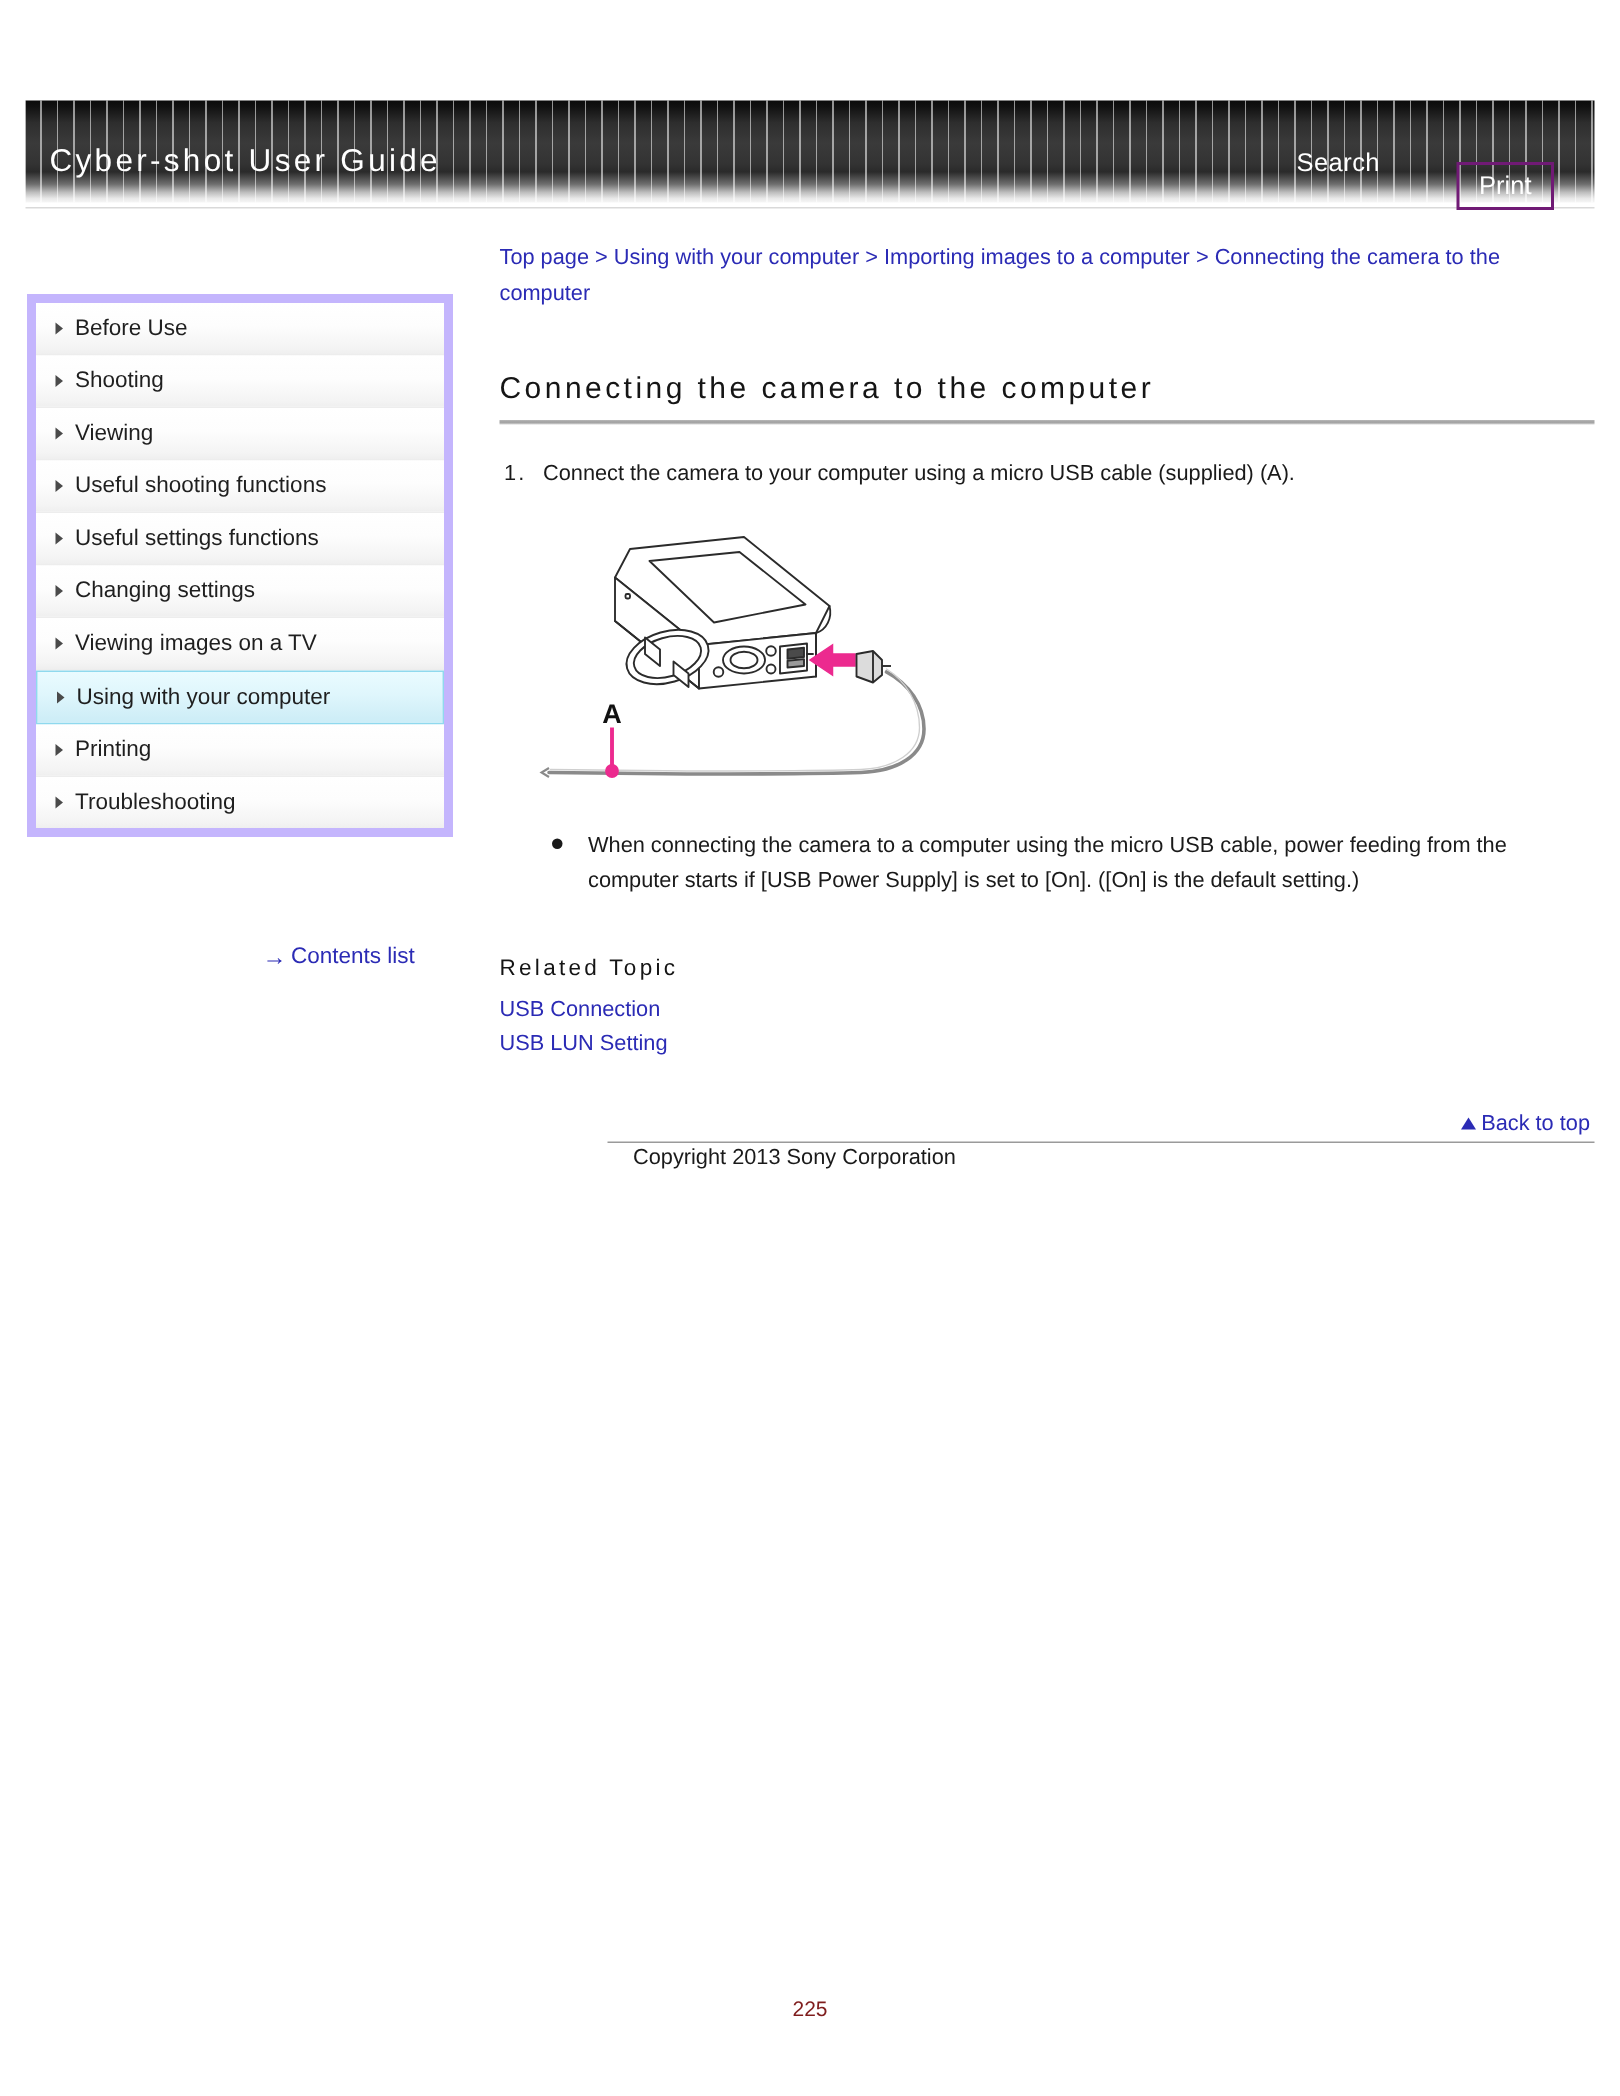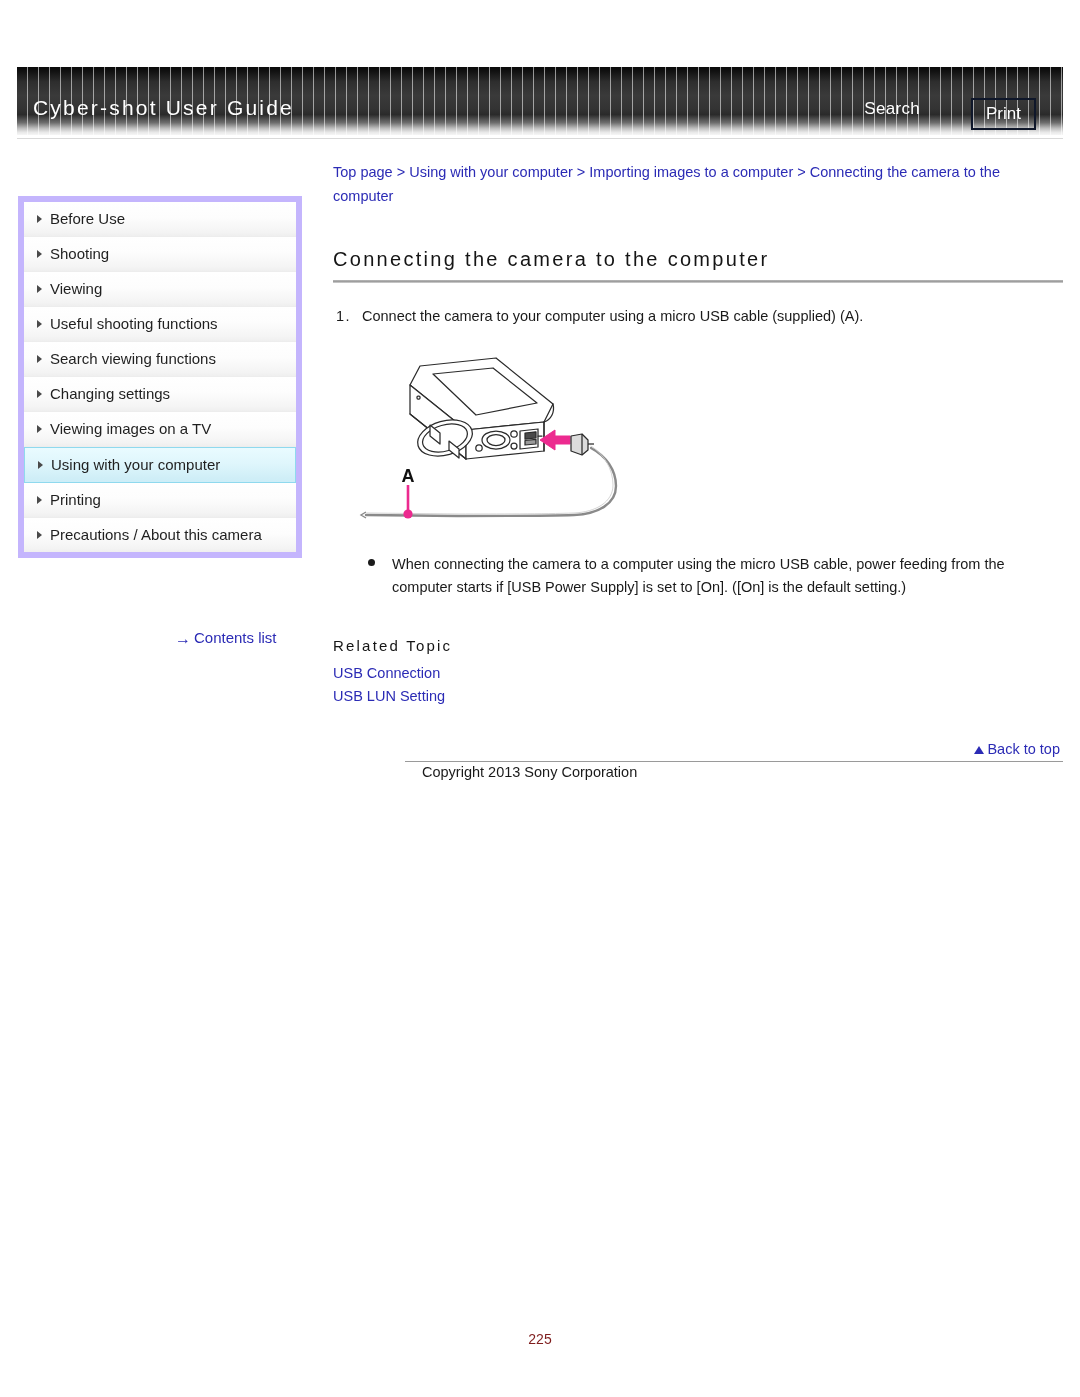--- a/index.html
+++ b/index.html
@@ -73,24 +73,24 @@
     top: 99px;
     font-size: 17px;
     color: #ffffff;
     letter-spacing: 0.3px;
     cursor: pointer;
     white-space: nowrap;
   }
   #print-button {
     position: absolute;
     right: 44px;
-    top: 98px;
+    top: 108px;
     font-size: 17px;
     color: #ffffff;
-    border: 2px solid #0f172a;
+    border: 2px solid #701a75;
     padding: 3px 13px 4px 13px;
     cursor: pointer;
     white-space: nowrap;
     line-height: 1.25;
   }
 
   
   #breadcrumb {
     position: absolute;
     left: 333px;
@@ -336,41 +336,41 @@
   <div class="side-item">
     <span class="tri"></span>
     <span>Viewing</span>
   </div>
   <div class="side-item">
     <span class="tri"></span>
     <span>Useful shooting functions</span>
   </div>
   <div class="side-item">
     <span class="tri"></span>
-    <span>Search viewing functions</span>
+    <span>Useful settings functions</span>
   </div>
   <div class="side-item">
     <span class="tri"></span>
     <span>Changing settings</span>
   </div>
   <div class="side-item">
     <span class="tri"></span>
     <span>Viewing images on a TV</span>
   </div>
   <div class="side-item selected">
     <span class="tri"></span>
     <span>Using with your computer</span>
   </div>
   <div class="side-item">
     <span class="tri"></span>
     <span>Printing</span>
   </div>
   <div class="side-item">
     <span class="tri"></span>
-    <span>Precautions / About this camera</span>
+    <span>Troubleshooting</span>
   </div>
 </div>
 
 <div id="contents-list-link">
   <span class="arrow">→</span><span>Contents list</span>
 </div>
 
 <div id="page-heading">Connecting the camera to the computer</div>
 <div id="heading-rule"></div>
 

